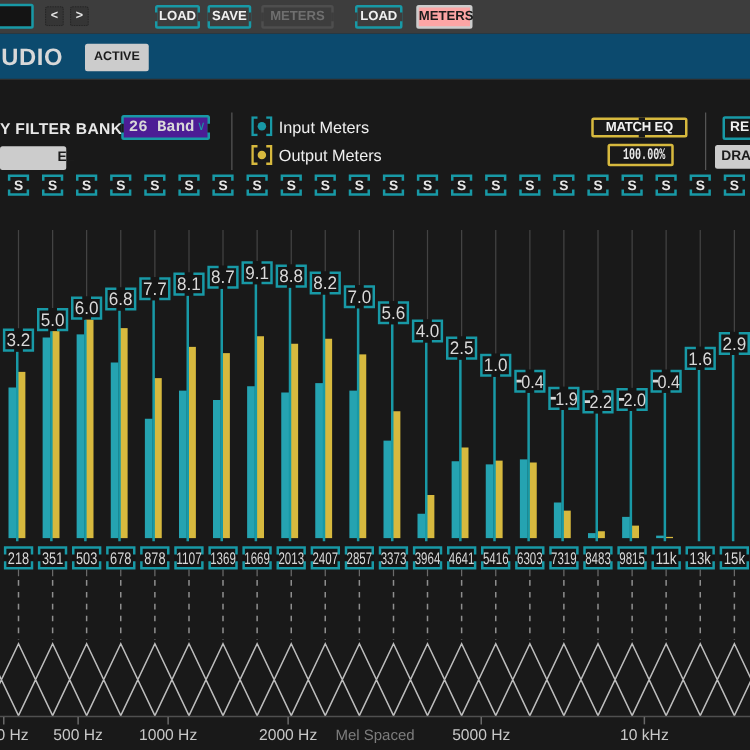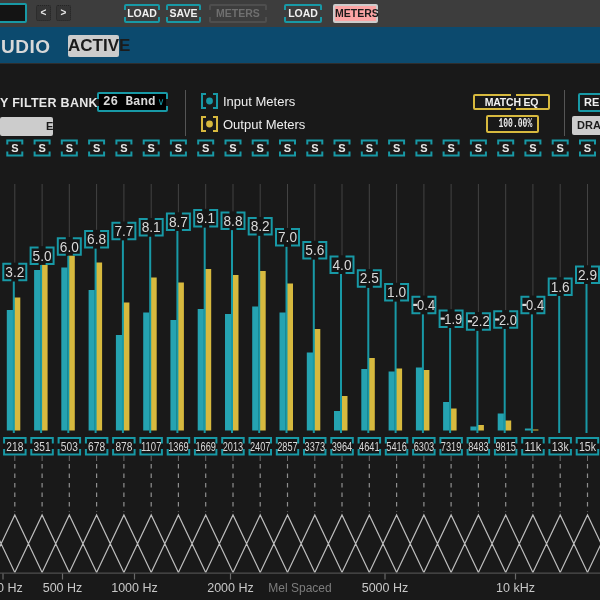--- a/index.html
+++ b/index.html
@@ -17,24 +17,24 @@
 .tbtn { position:absolute; top:4px; height:19px; border:2px solid #1899a6; border-radius:2px;
   color:#f0f0f0; font-size:10.5px; font-weight:bold; text-align:center; background:transparent;margin-left:42px; }
 .tbtn span { display:block; line-height:15px; }
 .tbtn i { position:absolute; top:4px; width:2px; height:7px; background:#3d3d3d; }
 .tbtn i.l { left:-2px; } .tbtn i.r { right:-2px; }
 
 #logorow { position:absolute; left:0; top:27px; width:600px; height:37px; background:#0c4a6e;
   border-bottom:1px solid #2e2e2e; }
 #logo { position:absolute; left:1px; top:9px; color:#d8d8d8; font-size:19px; font-weight:bold; letter-spacing:0.5px; }
 #active { position:absolute; left:68px; top:8px; width:51px; height:22px; background:#cccccc;
-  color:#1b1b1b; font-size:17px; font-weight:bold; text-align:center; line-height:22px; border-radius:2px; }
+  color:#1b1b1b; font-size:10px; font-weight:bold; text-align:center; line-height:22px; border-radius:2px; }
 
 #fbank { position:absolute; left:0; top:96px; color:#e8e8e8; font-size:12.5px; font-weight:bold; letter-spacing:0.3px; }
-#dropdown { position:absolute; left:97px; top:92px; width:71px; height:20px; background:#000000;
+#dropdown { position:absolute; left:97px; top:92px; width:71px; height:20px; background:#4c1d95;
   border:2px solid #1899a6; border-radius:2px; color:#d8d8d8;
   font-family:"Liberation Mono",monospace; font-weight:bold; font-size:12.5px; line-height:16px; text-align:left; padding-left:4px; }
 #ddarrow { position:absolute; right:2px; top:1px; color:#1899a6; font-size:10px; font-weight:normal; }
 .gapv { position:absolute; width:2px; height:7px; background:#191919; }
 .gaph { position:absolute; width:5px; height:2px; background:#191919; }
 #melbtn { position:absolute; left:0; top:117px; width:53px; height:19px; background:#cccccc;
   color:#1b1b1b; font-size:11px; font-weight:bold; line-height:19px; border-radius:2px; }
 #melbtn span { position:absolute; left:10px;margin-left:36px; }
 #custom { position:absolute; left:60px; top:117px; width:109px; height:19px; background:transparent;
   border:2px solid #1899a6; border-radius:2px; color:#cfcfcf; font-size:11px; font-weight:bold;

